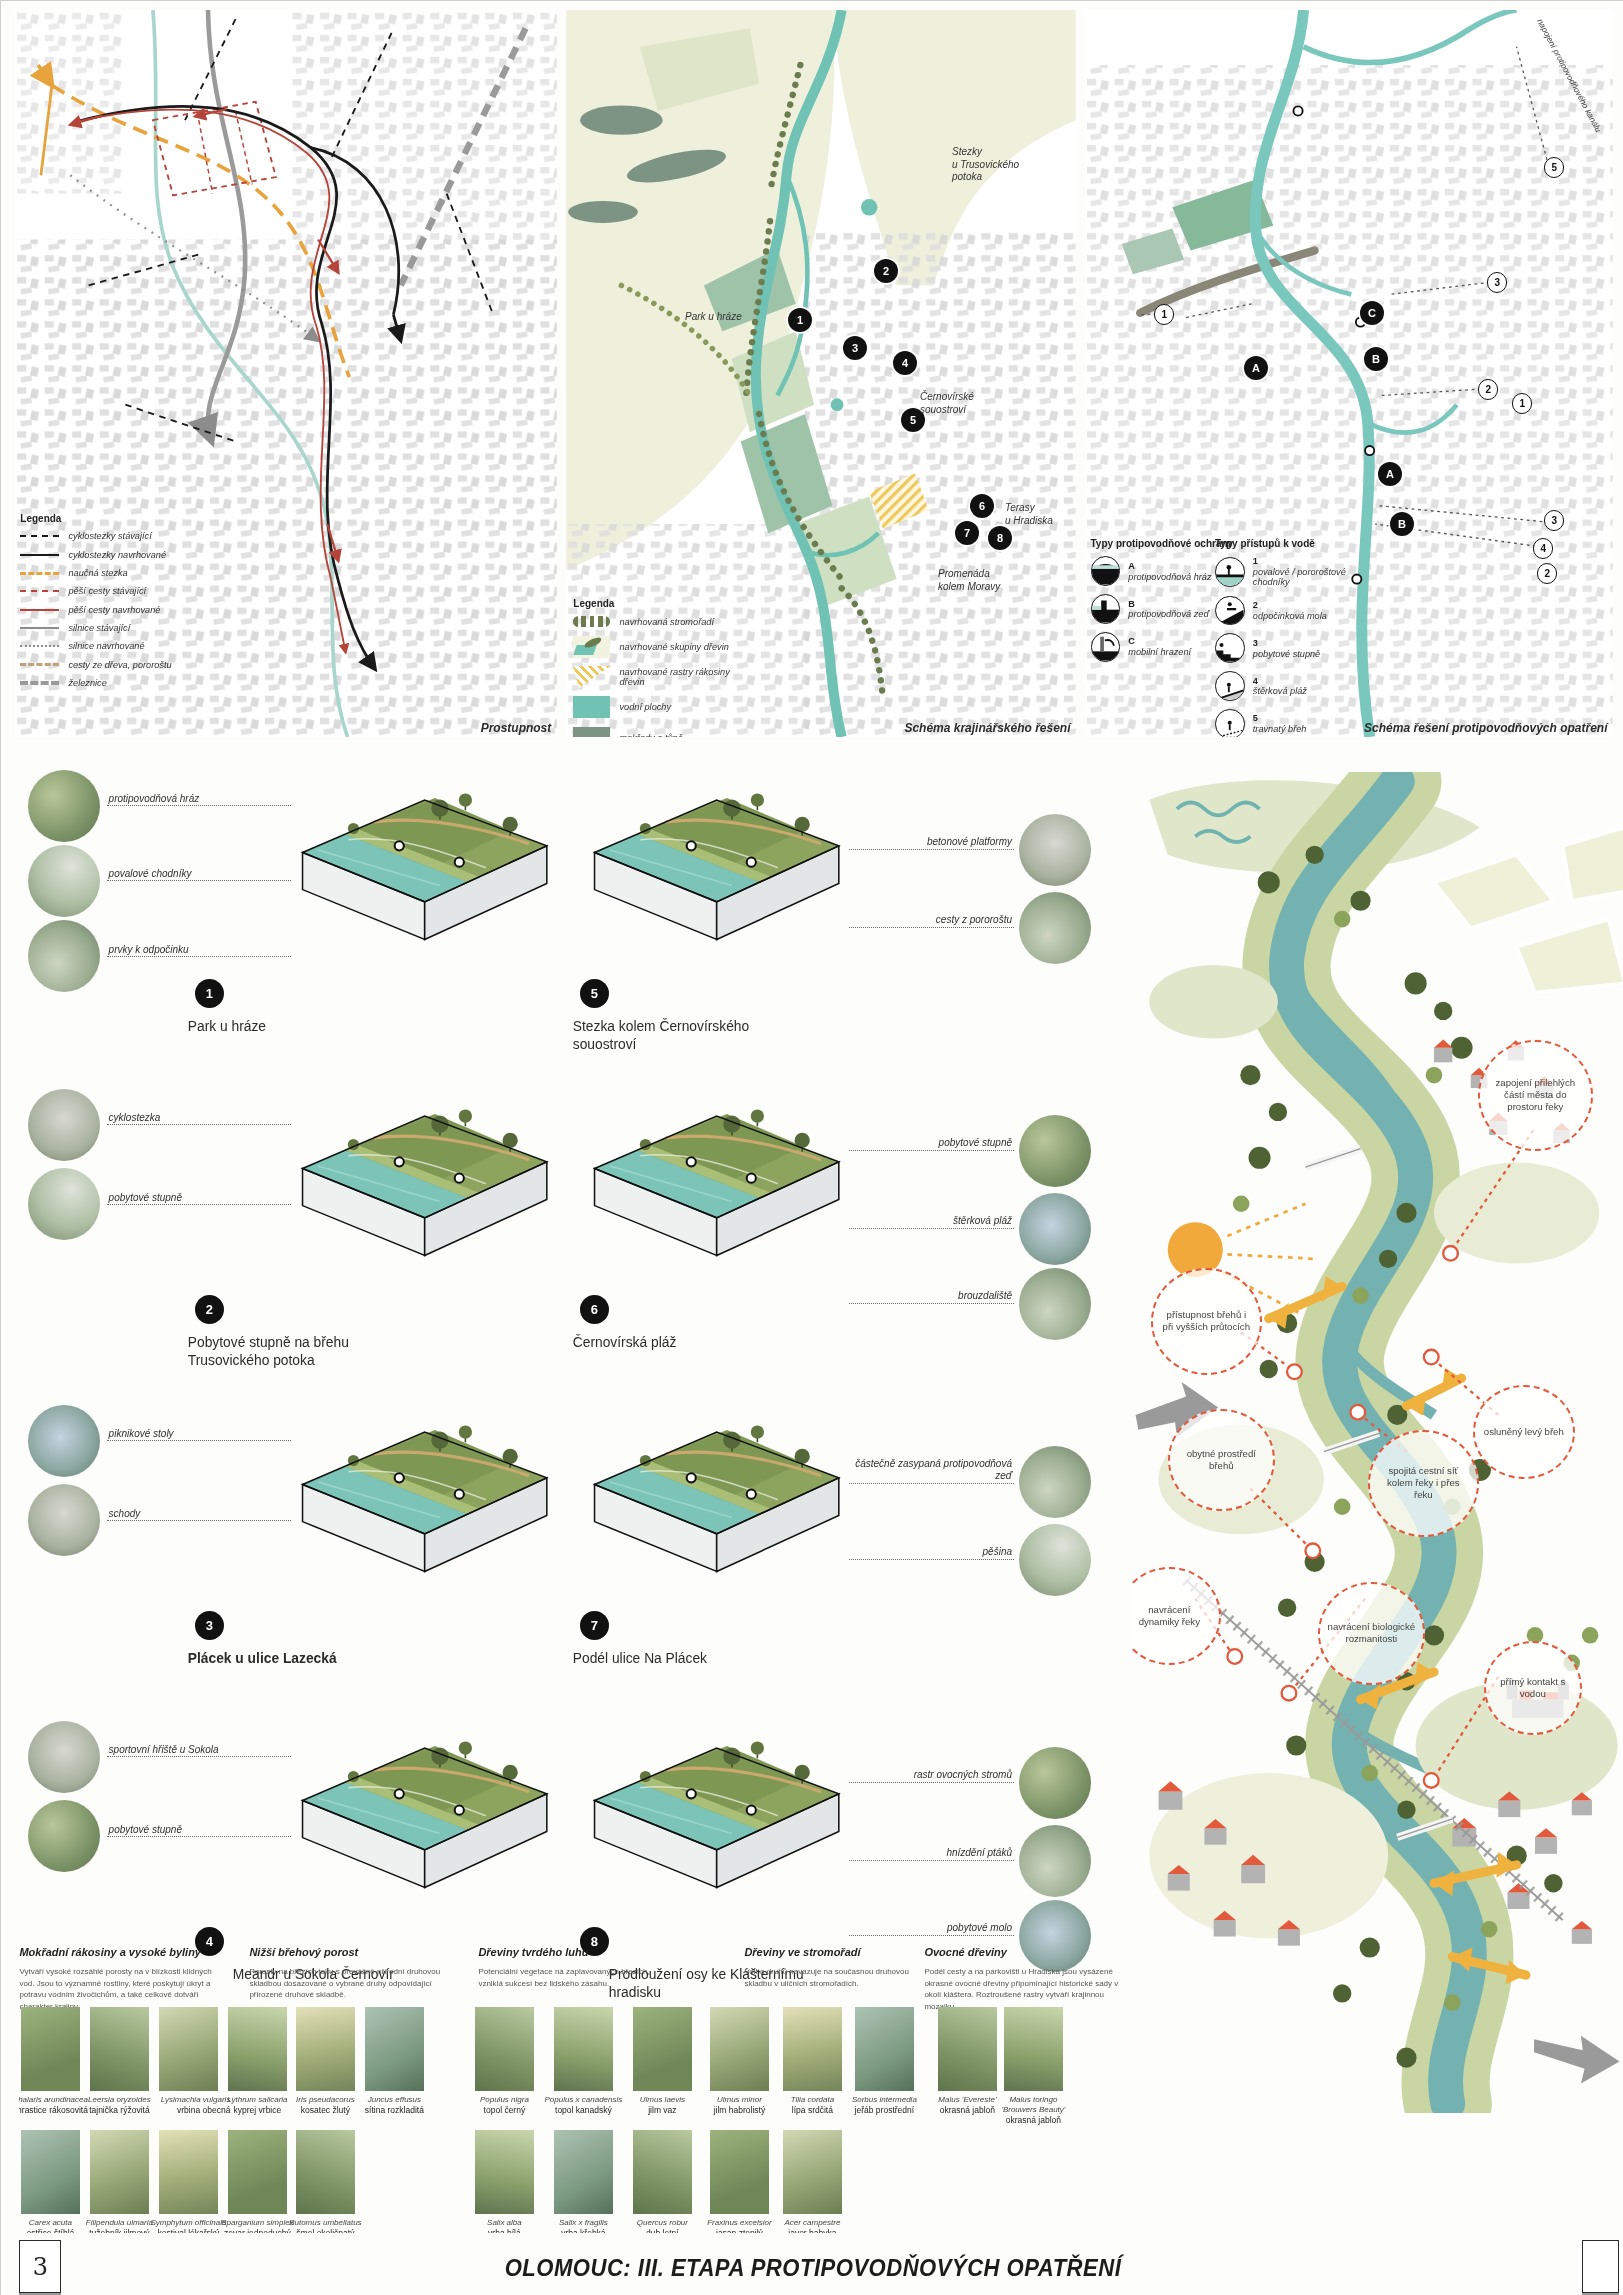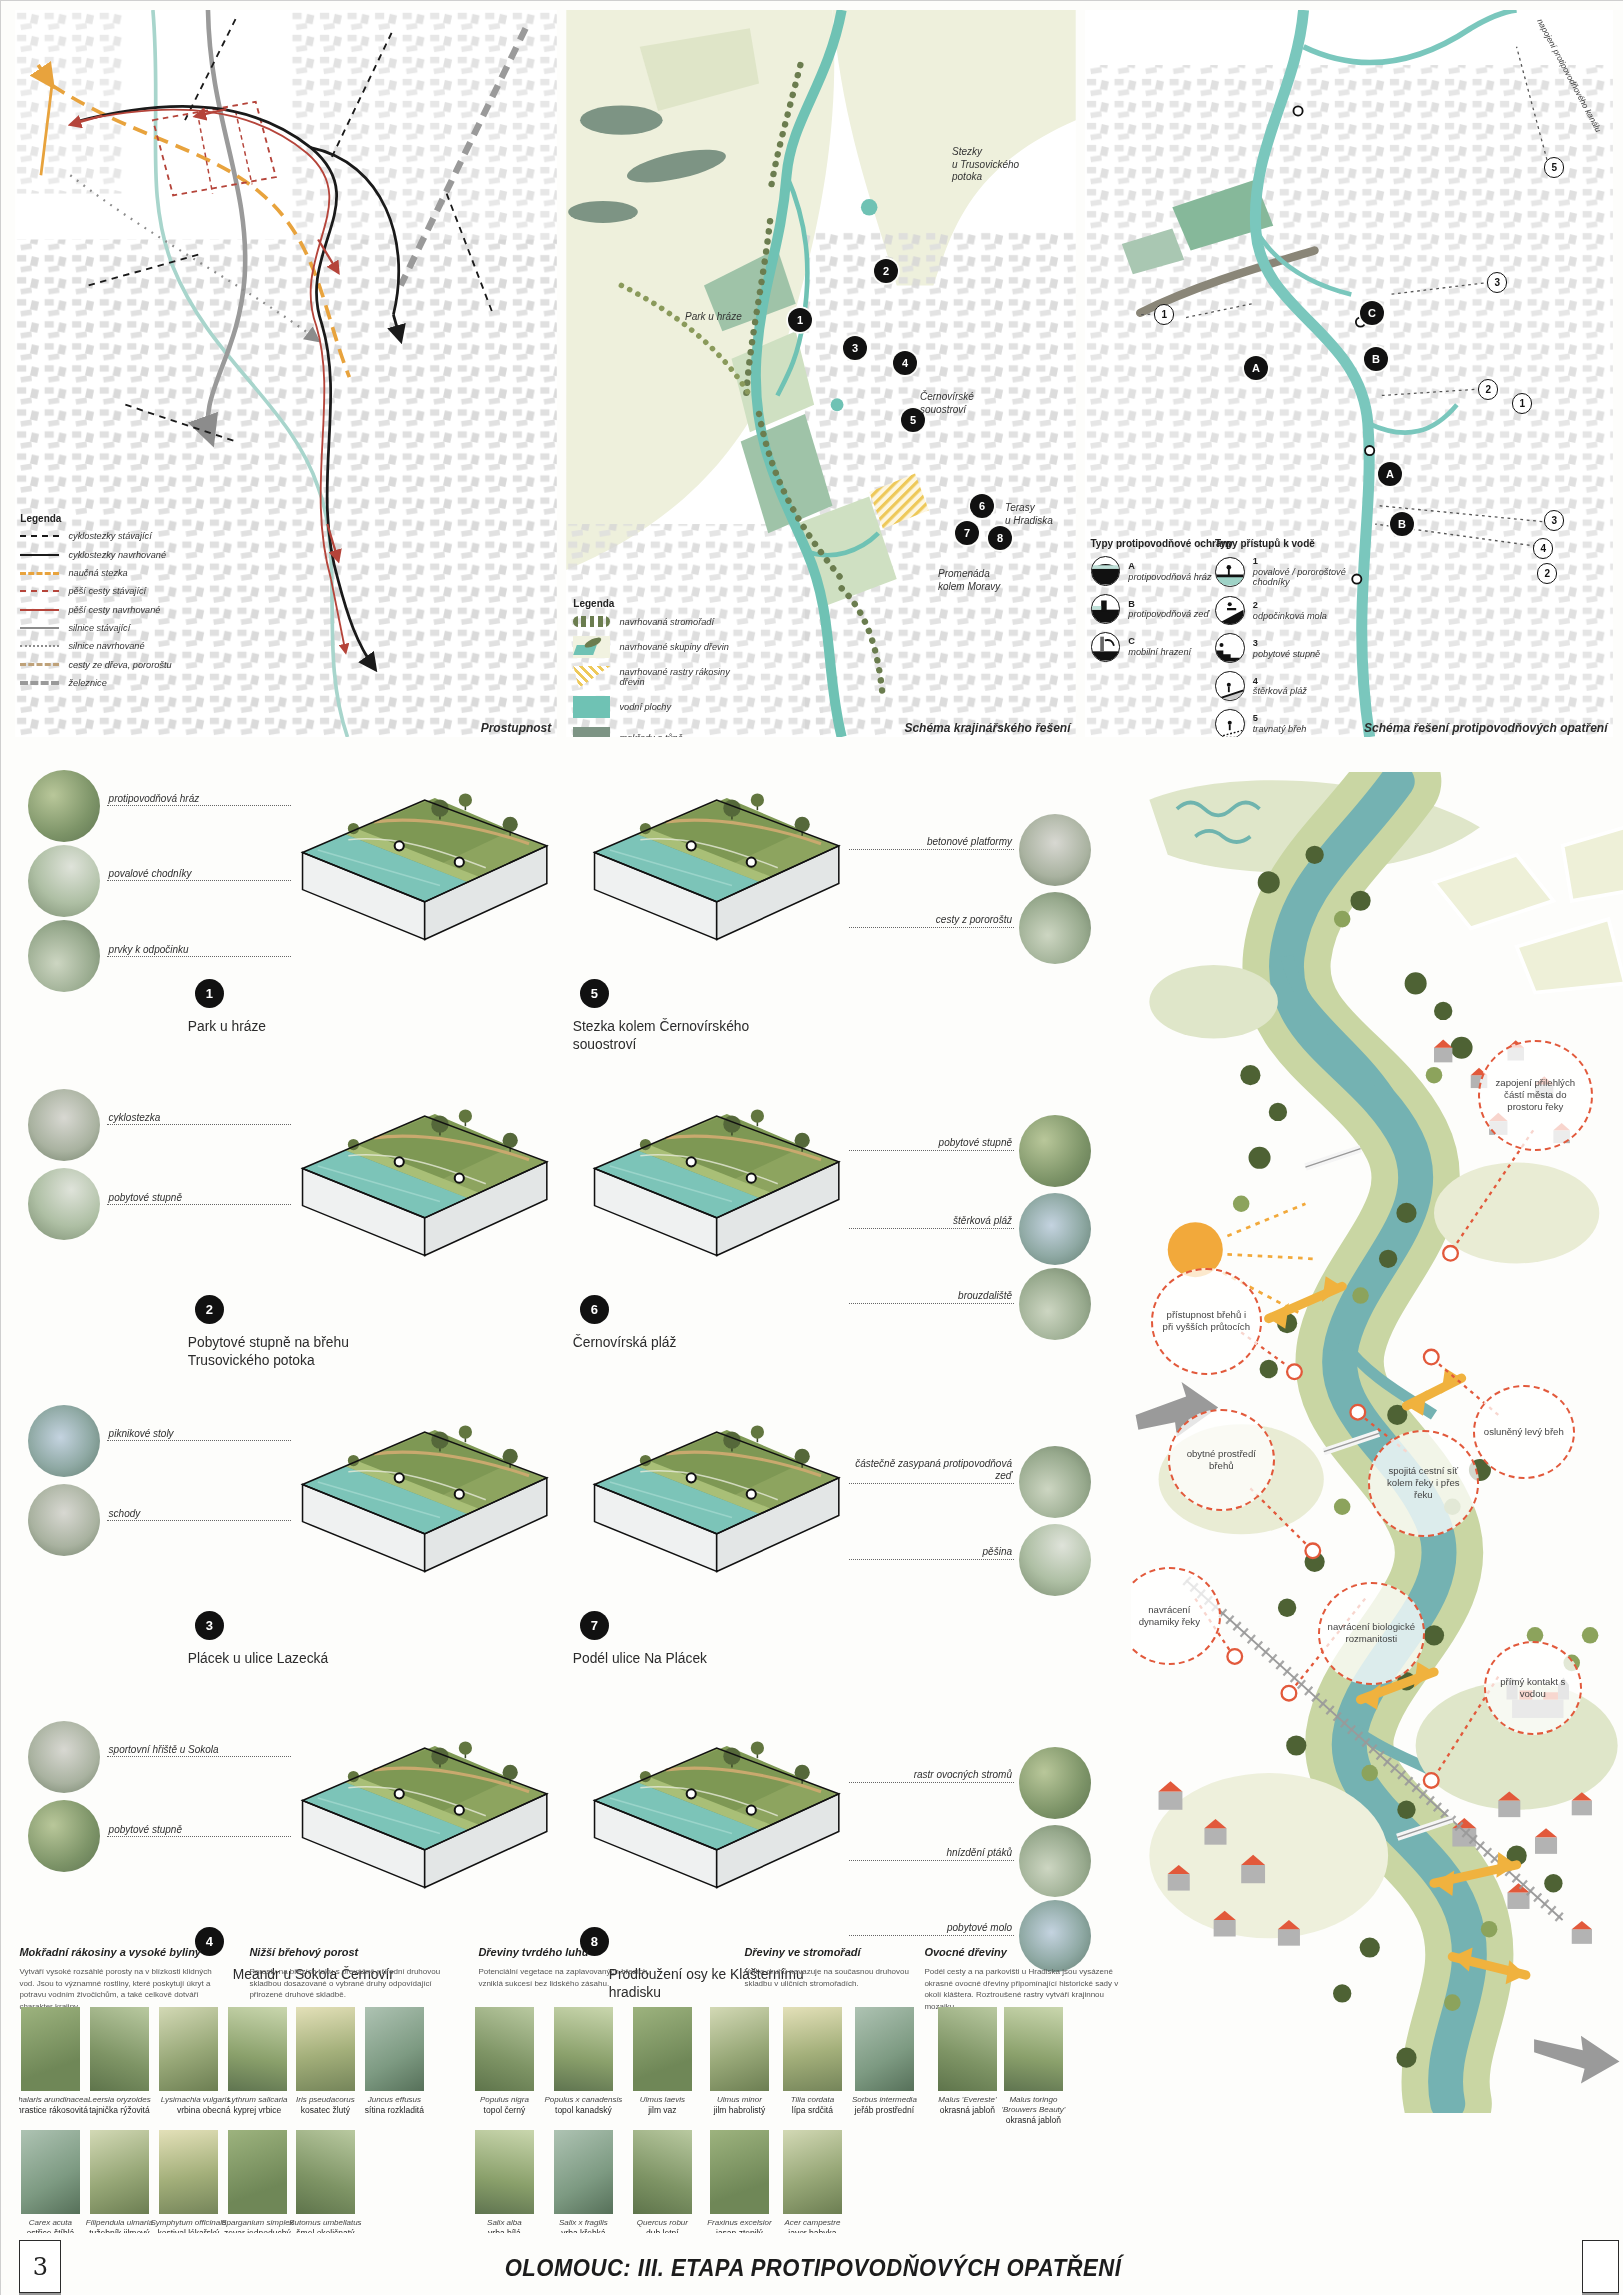--- a/index.html
+++ b/index.html
@@ -547,21 +547,21 @@
         </div>
     <div class="cal L" style="left:92px;top:105px;width:184px;">
           <i>schody</i>
         </div>
     <svg style="position:absolute;left:257px;top:0;" width="285" height="174" viewBox="0 0 560 340">
           <use href="#axon"></use>
         </svg>
     <div class="badge" style="left:180px;top:211px;">
           <span>3</span>
         </div>
-    <div class="dcap" style="left:173px;top:250px;">Plácek u ulice Lazecká</div>
+    <div class="dcap" style="left:173px;top:250px;font-weight:bold;">Plácek u ulice Lazecká</div>
   </div>
 
   <div class="cell" style="left:545px;top:632px;">
     <svg style="position:absolute;left:4.6px;top:0;" width="285" height="174" viewBox="0 0 560 340">
           <use href="#axon"></use>
         </svg>
     <div class="thumb t-c" style="right:13px;top:46px;"></div>
     <div class="thumb t-b" style="right:13px;top:124px;"></div>
     <div class="cal R" style="left:289px;top:55px;width:165px;height:27.5px;">
           <i>částečně zasypaná protipovodňová zeď</i>

